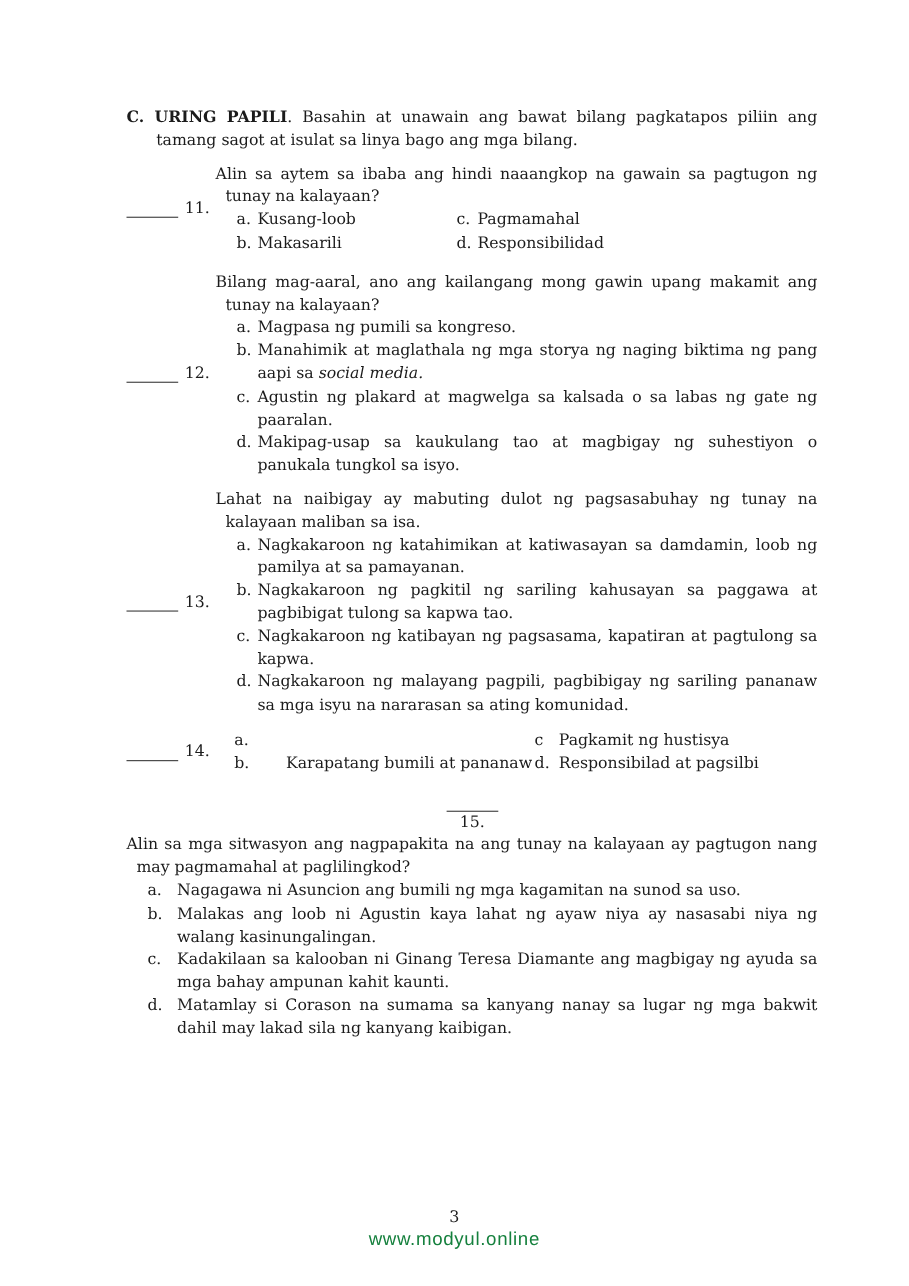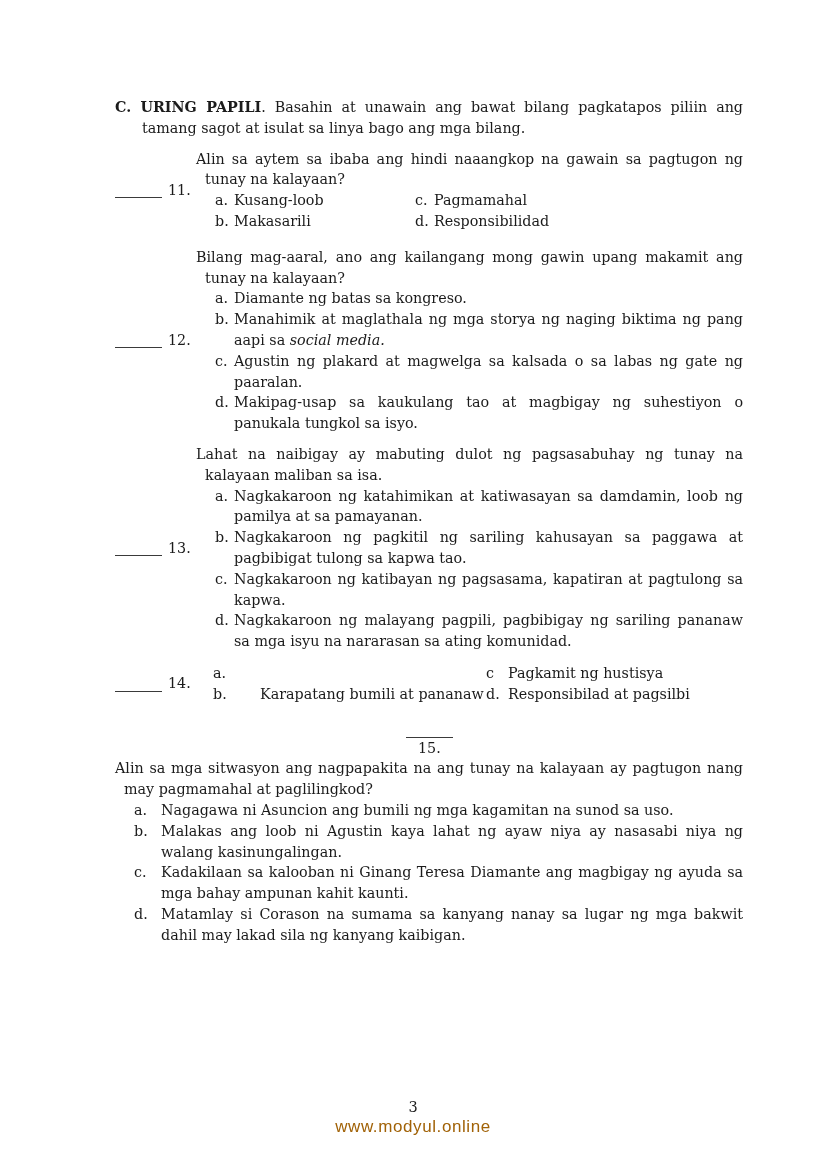--- a/index.html
+++ b/index.html
@@ -28,21 +28,21 @@
   .optrow { display:flex; }
   .optrow .left { flex:none; width:200px; display:flex; }
   .optrow .rightopt { flex:1; display:flex; }
   .row14 { display:flex; }
   .row14 .left14 { flex:none; width:273px; display:flex; }
   .row14 .right14 { flex:1; display:flex; }
   .pagenum { position:absolute; left:0; top:1097px; width:100%; text-align:center; font-size:14.5px; color:#1b1b1b; }
   .watermark {
     position:absolute; left:0; top:1117px; width:100%; text-align:center;
     font-family:"Liberation Sans","DejaVu Sans",sans-serif;
-    font-size:17px; color:#a16207; letter-spacing:0.6px;
+    font-size:17px; color:#15803d; letter-spacing:0.6px;
   }
 </style>
 </head>
 <body>
 
 <div class="page">
   <div class="content">
 
     <div class="heading">
       <span class="b">C. URING PAPILI</span><span>. Basahin at unawain ang bawat bilang pagkatapos piliin ang tamang sagot at isulat sa linya bago ang mga bilang.</span>
@@ -79,21 +79,21 @@
     </div>
 
     <div class="q mt15">
       <span class="blank"></span>
       <span class="qnum">12.</span>
       <div class="qbody">
         <div class="qtext">Bilang mag-aaral, ano ang kailangang mong gawin upang makamit ang tunay na kalayaan?</div>
         <div class="opts">
           <div class="opt">
             <span class="letter w19">a.</span>
-            <span class="otext">Diamante ng batas sa kongreso.</span>
+            <span class="otext">Magpasa ng pumili sa kongreso.</span>
           </div>
           <div class="opt">
             <span class="letter w19">b.</span>
             <span class="otext"><span>Manahimik at maglathala ng mga storya ng naging biktima ng pang aapi sa </span><span class="it">social media.</span></span>
           </div>
           <div class="opt">
             <span class="letter w19">c.</span>
             <span class="otext">Agustin ng plakard at magwelga sa kalsada o sa labas ng gate ng paaralan.</span>
           </div>
           <div class="opt">

